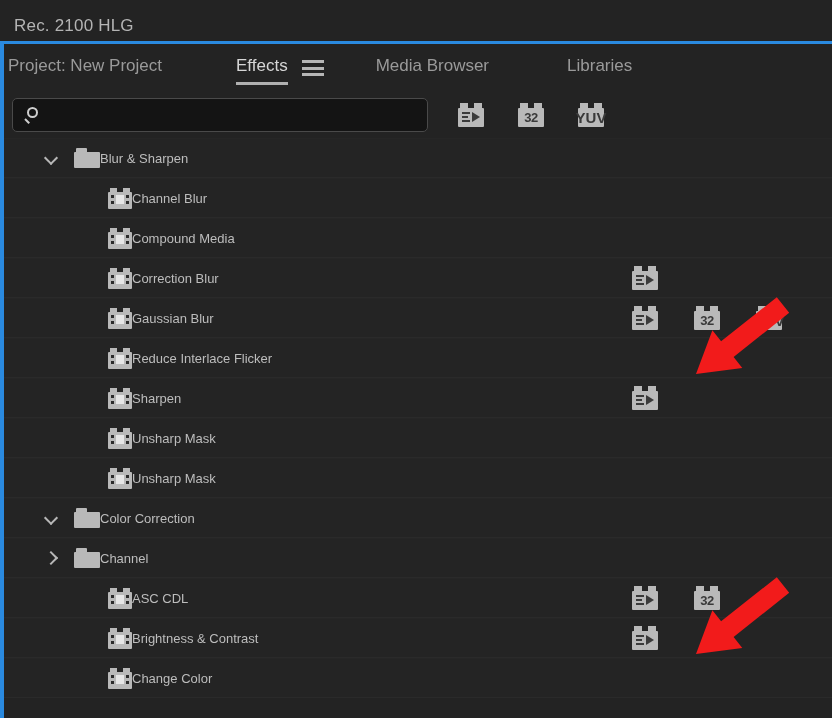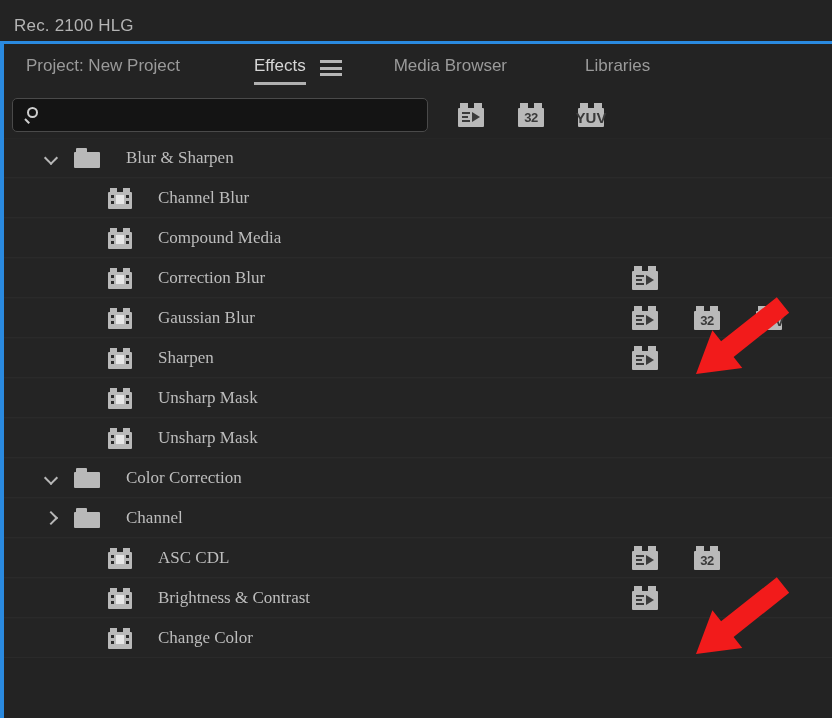--- a/index.html
+++ b/index.html
@@ -44,21 +44,21 @@
     color:#9a9a9a;font-size:17px;
     position:relative;
     white-space:nowrap;
     padding-bottom:9px;
   }
   .tab.active{color:#d6d6d6;text-align:right;}
   .tab.active .tab-underline{
     position:absolute;left:0;right:0;bottom:0;
     height:3px;background:#b0b0b0;
   }
-  #tab-project{margin-left:22px;}
+  #tab-project{margin-left:4px;}
   #tab-effects{margin-left:74px;}
   #tab-menu-icon{
     margin-left:14px;margin-top:4px;
     width:22px;height:16px;
     display:flex;flex-direction:column;justify-content:space-between;
     cursor:pointer;
   }
   #tab-menu-icon i{display:block;height:3px;background:#b6b6b6;border-radius:0;}
   #tab-media{margin-left:52px;}
   #tab-libraries{margin-left:78px;}
@@ -195,21 +195,21 @@
   }
   .effect-icon .h1{left:3px;top:7px;}
   .effect-icon .h2{left:3px;top:13px;}
   .effect-icon .h3{left:18px;top:7px;}
   .effect-icon .h4{left:18px;top:13px;}
   .effect-icon .mid{
     position:absolute;left:8px;top:7px;width:8px;height:9px;background:#e6e6e6;
   }
 
   .row .label{
-    color:#bdbdbd;font-size:17px;margin-left:26px;white-space:nowrap;font-family:Liberation Serif, serif;
+    color:#bdbdbd;font-size:13px;margin-left:0;white-space:nowrap;
   }
   .row.folder .label{color:#bdbdbd;}
 
   
   .row .slots{
     position:absolute;left:628px;top:0;height:100%;
     display:flex;align-items:center;
   }
   .slot{width:62px;display:flex;align-items:center;justify-content:flex-start;}
 
@@ -411,20 +411,38 @@
         <span class="effect-icon">
           <span class="tabL"></span>
           <span class="tabR"></span>
           <span class="bod"></span>
           <span class="mid"></span>
           <span class="hole h1"></span>
           <span class="hole h2"></span>
           <span class="hole h3"></span>
           <span class="hole h4"></span>
         </span>
+        <span class="label">Reduce Interlace Flicker</span>
+        <span class="slots">
+          <span class="slot"></span>
+          <span class="slot"></span>
+          <span class="slot"></span>
+        </span>
+      </div>
+      <div class="row">
+        <span class="effect-icon">
+          <span class="tabL"></span>
+          <span class="tabR"></span>
+          <span class="bod"></span>
+          <span class="mid"></span>
+          <span class="hole h1"></span>
+          <span class="hole h2"></span>
+          <span class="hole h3"></span>
+          <span class="hole h4"></span>
+        </span>
         <span class="label">Sharpen</span>
         <span class="slots">
           <span class="slot">
             <span class="badge">
               <span class="tabL"></span>
               <span class="tabR"></span>
               <span class="body"></span>
               <span class="stripes">
                 <b></b>
                 <b></b>

